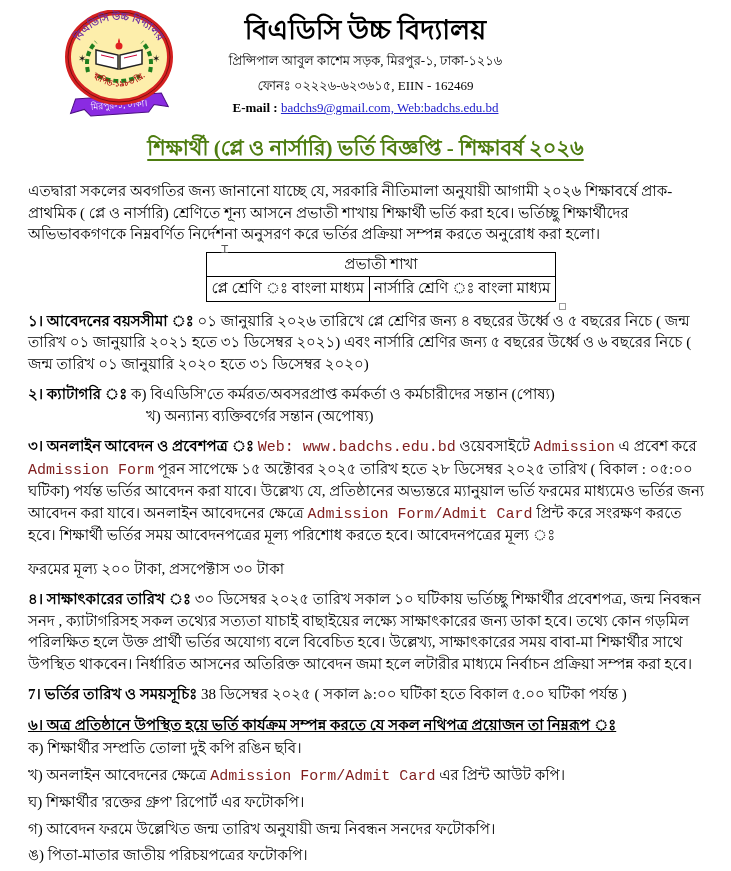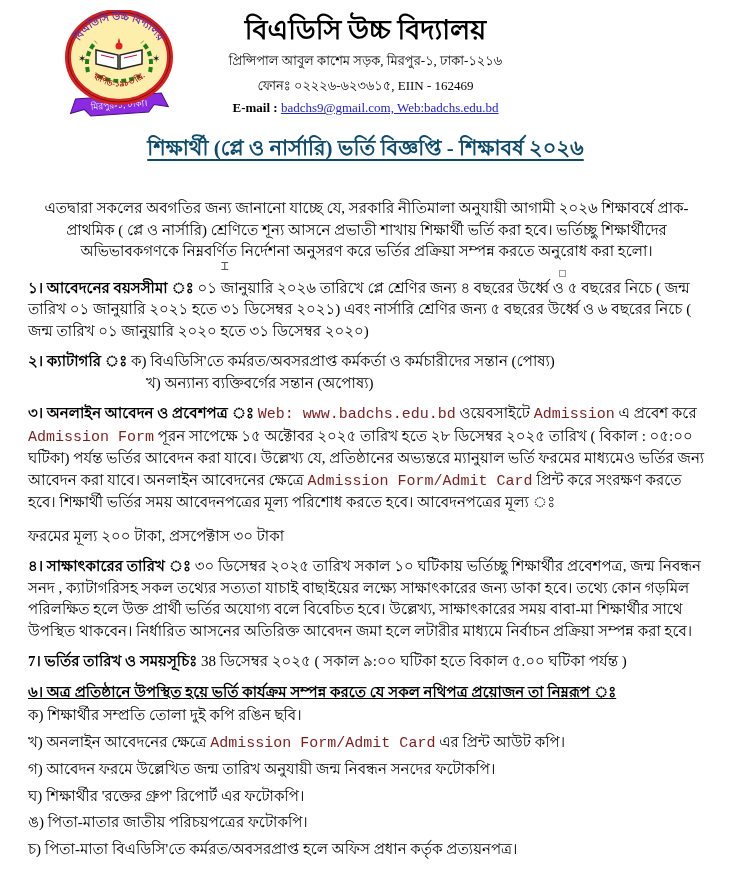--- a/index.html
+++ b/index.html
@@ -12,25 +12,25 @@
   .header { position:relative; padding-top:14px; text-align:center; }
   .logo { position:absolute; left:58px; top:10px; width:122px; height:108px; }
   .school-name { font-size:27px; font-weight:bold; line-height:32px; }
   .addr, .phone { font-size:13px; line-height:21px; margin-top:4px; }
   .email-line { font-size:13px; line-height:20px; margin-top:2px; }
   .email-label { font-weight:bold; }
   .email-link { color:#2323cc; text-decoration:underline; cursor:pointer; }
   
   .notice-title {
     text-align:center; font-size:21px; font-weight:bold; margin-top:14px;
-    text-decoration:underline; text-underline-offset:4px; color:#0c4a6e;
+    text-decoration:underline; text-underline-offset:4px; color:#4d7c0f;
   }
   
   .content { padding:0 26px 0 28px; font-size:15px; line-height:21.5px; }
-  .intro { margin-top:31px;text-align:center; }
+  .intro { margin-top:14px; }
   .b { font-weight:bold; }
   .u { text-decoration:underline; }
   .blue-link { color:#7f1d1d; font-family:Liberation Mono, monospace; cursor:pointer; }
   
   .table-wrap { position:relative; margin-top:6px; }
   table.branch { border-collapse:collapse; margin-left:178px; width:350px; }
   table.branch th, table.branch td {
     border:1px solid #000; font-size:15px; font-weight:normal;
     text-align:center; padding:1px 4px; height:21px;
   }
@@ -109,20 +109,27 @@
   <div class="notice-title">শিক্ষার্থী  (প্লে ও নার্সারি) ভর্তি বিজ্ঞপ্তি - শিক্ষাবর্ষ ২০২৬</div>
 
   <div class="content">
 
     <p class="intro">এতদ্বারা সকলের অবগতির জন্য  জানানো যাচ্ছে যে, সরকারি নীতিমালা অনুযায়ী আগামী ২০২৬ শিক্ষাবর্ষে প্রাক-প্রাথমিক ( প্লে ও নার্সারি) শ্রেণিতে শূন্য আসনে প্রভাতী শাখায় শিক্ষার্থী ভর্তি করা হবে। ভর্তিচ্ছু শিক্ষার্থীদের অভিভাবকগণকে নিম্নবর্ণিত নির্দেশনা অনুসরণ করে ভর্তির প্রক্রিয়া সম্পন্ন করতে অনুরোধ করা হলো।</p>
 
     <div class="table-wrap">
       <div class="ibeam">⌶</div>
       <table class="branch">
         <tbody>
+            <tr>
+          <th colspan="2">প্রভাতী শাখা</th>
+        </tr>
+        <tr>
+          <td>প্লে শ্রেণি ঃ বাংলা মাধ্যম</td>
+          <td>নার্সারি শ্রেণি ঃ বাংলা মাধ্যম</td>
+        </tr>
       </tbody>
         </table>
       <div class="resize-handle"></div>
     </div>
 
     <p class="item">
       <span class="b">১। আবেদনের বয়সসীমা ঃ</span><span> ০১ জানুয়ারি ২০২৬ তারিখে প্লে শ্রেণির জন্য ৪ বছরের উর্ধ্বে ও ৫ বছরের নিচে ( জন্ম তারিখ ০১ জানুয়ারি ২০২১ হতে ৩১ ডিসেম্বর ২০২১) এবং নার্সারি শ্রেণির জন্য ৫ বছরের উর্ধ্বে ও ৬ বছরের নিচে ( জন্ম তারিখ ০১ জানুয়ারি ২০২০ হতে ৩১ ডিসেম্বর ২০২০)</span>
     </p>
 
     <p class="item">
@@ -143,19 +150,19 @@
       <span class="b">7। ভর্তির তারিখ ও সময়সূচিঃ</span><span> 38 ডিসেম্বর ২০২৫ ( সকাল ৯:০০ ঘটিকা হতে বিকাল ৫.০০ ঘটিকা পর্যন্ত )</span>
     </p>
 
     <p class="item">
       <span class="b u">৬। অত্র প্রতিষ্ঠানে উপস্থিত হয়ে ভর্তি কার্যক্রম সম্পন্ন করতে যে সকল নথিপত্র প্রয়োজন তা নিম্নরূপ ঃ</span>
     </p>
     <p class="doc-item first">ক) শিক্ষার্থীর সম্প্রতি তোলা দুই  কপি রঙিন ছবি।</p>
     <p class="doc-item">
       <span>খ)  অনলাইন আবেদনের ক্ষেত্রে </span><span class="blue-link">Admission Form/Admit Card</span><span>  এর প্রিন্ট আউট কপি।</span>
     </p>
+    <p class="doc-item">ঘ) শিক্ষার্থীর 'রক্তের গ্রুপ' রিপোর্ট এর ফটোকপি।</p>
     <p class="doc-item">গ) আবেদন ফরমে উল্লেখিত জন্ম তারিখ অনুযায়ী জন্ম নিবন্ধন সনদের ফটোকপি।</p>
-    <p class="doc-item">ঘ) শিক্ষার্থীর 'রক্তের গ্রুপ' রিপোর্ট এর ফটোকপি।</p>
     <p class="doc-item">ঙ) পিতা-মাতার জাতীয় পরিচয়পত্রের ফটোকপি।</p>
     <p class="doc-item">চ) পিতা-মাতা বিএডিসি'তে কর্মরত/অবসরপ্রাপ্ত হলে অফিস প্রধান কর্তৃক প্রত্যয়নপত্র।</p>
 
   </div>
 </div>
 
 </body></html>

